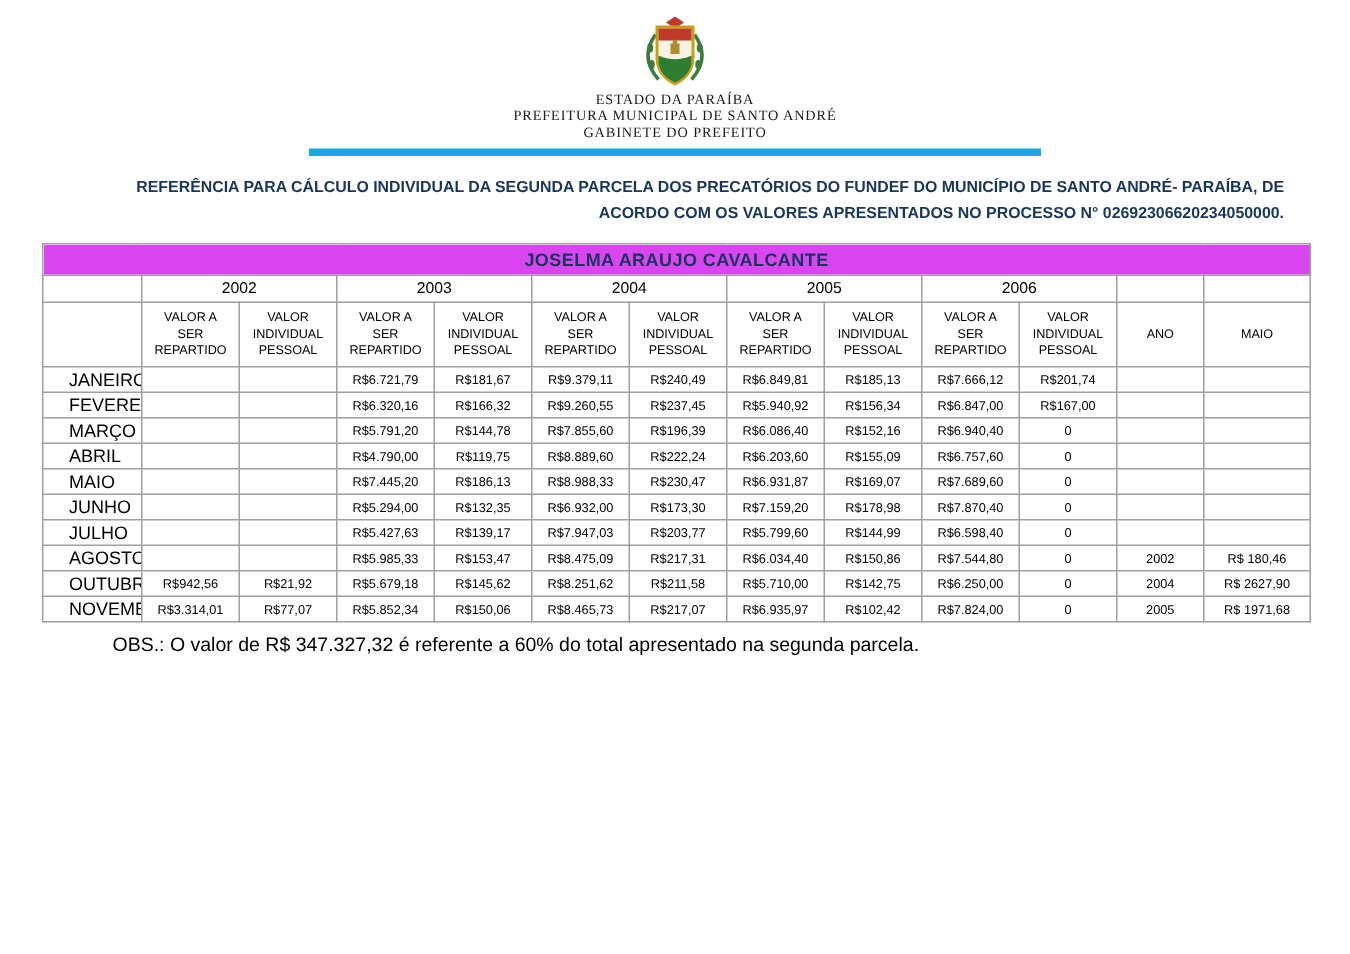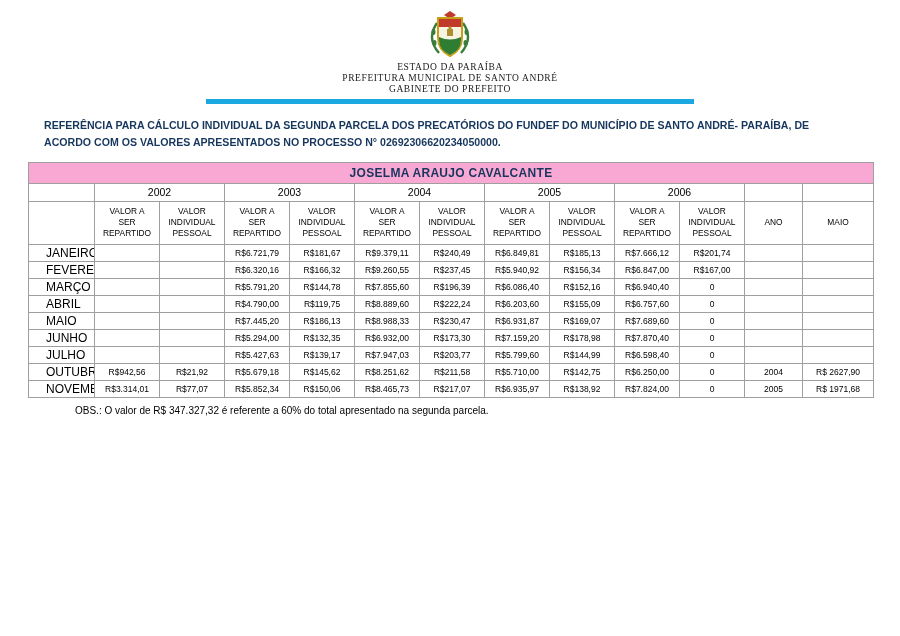--- a/index.html
+++ b/index.html
@@ -10,44 +10,44 @@
   }
   .page{width:900px;height:552px;}
   .letterhead{text-align:center;padding-top:10px;}
   .crest{height:52px;}
   .org1,.org2,.org3{
     font-family:"Liberation Serif",serif;
     font-size:9.5px;letter-spacing:.6px;color:#1a1a1a;line-height:11px;
   }
   .accent-bar{width:488px;height:5px;margin:4px auto 0 auto;background:#1BA7E0;}
   .reference{
-    width:812px;margin:13px auto 0 auto;text-align:left;
+    width:812px;margin:13px auto 0 auto;text-align:right;
     font-weight:bold;font-size:10.6px;line-height:1.6;color:#17365D;
   }
   .doc-table{
     border-collapse:collapse;table-layout:fixed;
     width:845px;margin:11px 0 0 28px;
     font-size:8.5px;
   }
   .doc-table td{
     border:1px solid #9f9f9f;text-align:center;vertical-align:middle;
     padding:1px 2px;overflow:hidden;white-space:nowrap;
   }
   .title-row td{
-    background:#f9a8d4;color:#17365D;font-weight:bold;font-size:12px;
+    background:#d946ef;color:#17365D;font-weight:bold;font-size:12px;
     height:18px;letter-spacing:.3px;
   }
   .year-row td{font-size:10.5px;height:15px;}
   .subhdr-row td{height:38px;line-height:1.3;padding:2px 6px;white-space:normal;font-size:8.4px;}
   tbody td{height:13px;}
   tbody td.month{
     text-align:left;font-size:12px;padding-left:17px;
   }
   .obs{
-    margin:7px 0 0 75px;font-size:10px;color:#000;
+    margin:7px 0 0 75px;font-size:13px;color:#000;
   }
 </style>
 </head>
 <body>
 
 <div class="page">
 
   <div class="letterhead">
     <div class="crest">
       <svg width="44" height="52" viewBox="0 0 44 52" aria-hidden="true">
@@ -219,20 +219,35 @@
           <td>R$7.947,03</td>
           <td>R$203,77</td>
           <td>R$5.799,60</td>
           <td>R$144,99</td>
           <td>R$6.598,40</td>
           <td>0</td>
           <td></td>
           <td></td>
         </tr>
         <tr>
+          <td class="month">AGOSTO</td>
+          <td></td>
+          <td></td>
+          <td>R$5.985,33</td>
+          <td>R$153,47</td>
+          <td>R$8.475,09</td>
+          <td>R$217,31</td>
+          <td>R$6.034,40</td>
+          <td>R$150,86</td>
+          <td>R$7.544,80</td>
+          <td>0</td>
+          <td>2002</td>
+          <td>R$ 180,46</td>
+        </tr>
+        <tr>
           <td class="month">OUTUBRO</td>
           <td>R$942,56</td>
           <td>R$21,92</td>
           <td>R$5.679,18</td>
           <td>R$145,62</td>
           <td>R$8.251,62</td>
           <td>R$211,58</td>
           <td>R$5.710,00</td>
           <td>R$142,75</td>
           <td>R$6.250,00</td>
@@ -242,21 +257,21 @@
         </tr>
         <tr>
           <td class="month">NOVEMBRO</td>
           <td>R$3.314,01</td>
           <td>R$77,07</td>
           <td>R$5.852,34</td>
           <td>R$150,06</td>
           <td>R$8.465,73</td>
           <td>R$217,07</td>
           <td>R$6.935,97</td>
-          <td>R$138,92</td>
+          <td>R$102,42</td>
           <td>R$7.824,00</td>
           <td>0</td>
           <td>2005</td>
           <td>R$ 1971,68</td>
         </tr>
       </tbody>
   </table>
 
   <p class="obs">OBS.: O valor de R$ 347.327,32 é referente a 60% do total apresentado na segunda parcela.</p>
 

